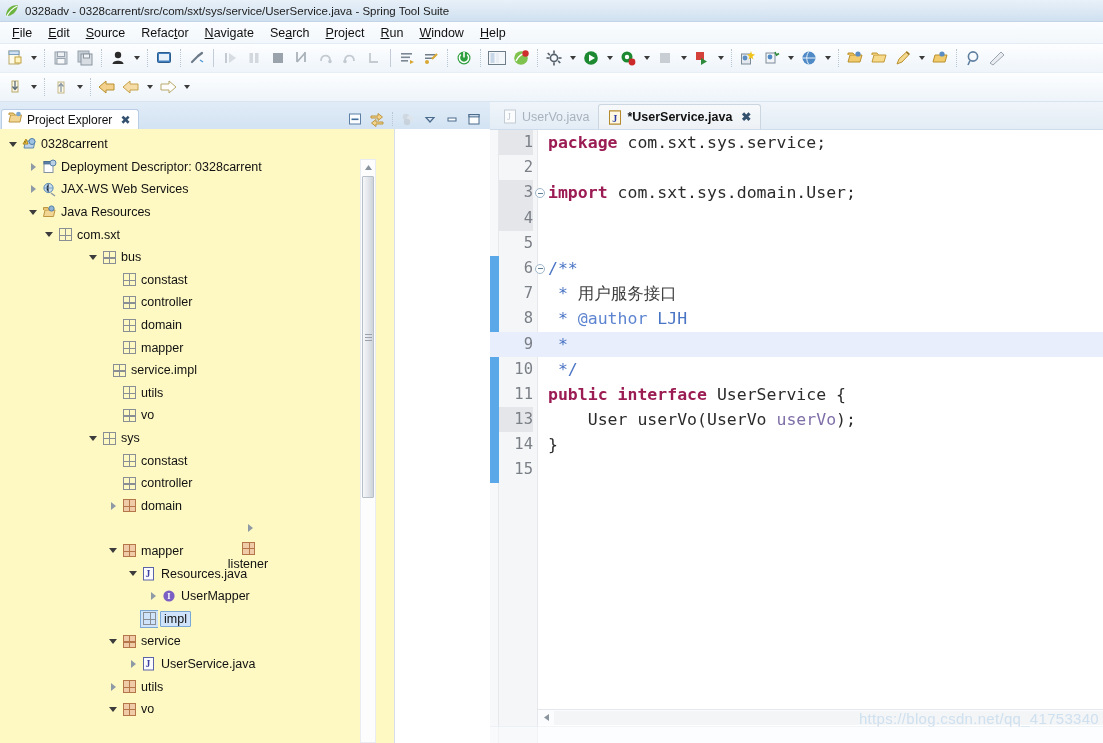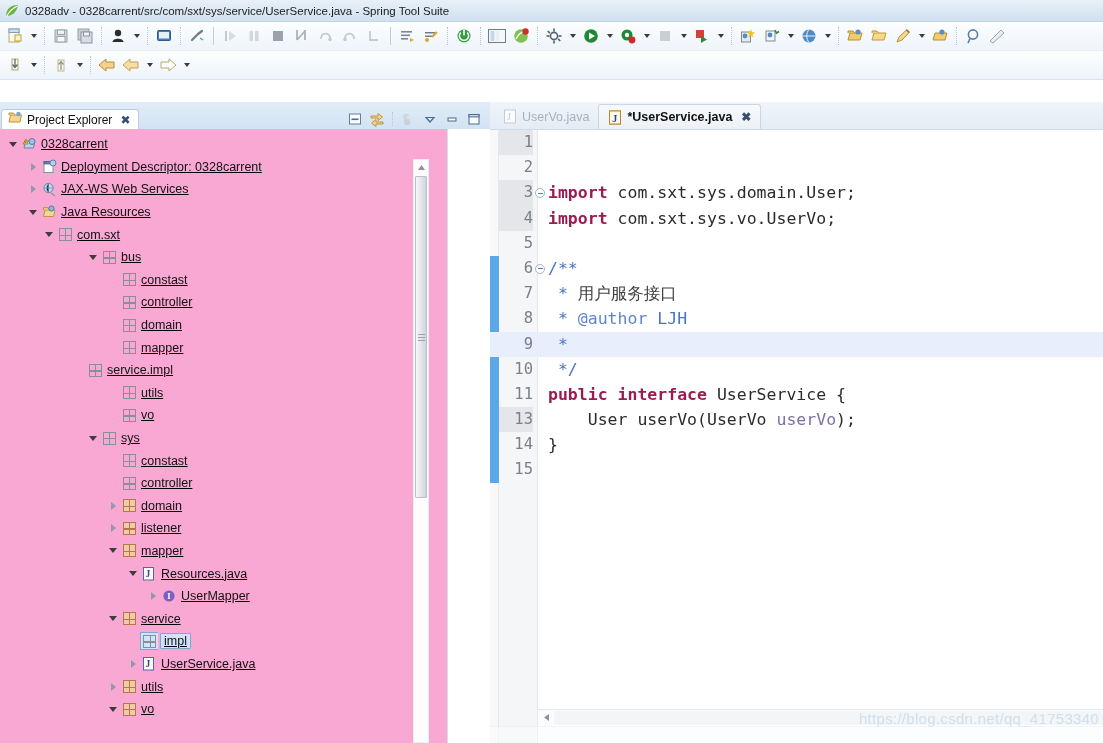--- a/index.html
+++ b/index.html
@@ -97,24 +97,23 @@
   .tab-x {
     font-size: 12px; color: #33506e; margin-left: 4px; line-height: 1;
     font-family: "Liberation Sans", sans-serif;
   }
   .view-tools {
     margin-left: auto; display: flex; align-items: center; gap: 2px; padding-right: 6px;
   }
   .vt-btn { width: 20px; height: 20px; display:flex; align-items:center; justify-content:center; }
 
   .tree-area {
-    position: absolute; left: 0; top: 27px; width: 448px; height: 614px;
-    background: #f9a8d4; overflow: hidden;
+    position: absolute; left: 0; top: 27px; width: 395px; height: 614px;
+    background: #fef9c3; overflow: hidden;
     border-right: 1px solid #d6dfe8;
-    text-decoration: underline;
   }
   .tree { padding-top: 4px; }
   .trow {
     height: 22.6px; display: flex; align-items: center; white-space: nowrap;
     font-size: 12.5px; color: #111;
     font-family: "Liberation Sans", sans-serif;
   }
   .trow .twist {
     width: 14px; height: 22px; flex: none; display: flex; align-items: center; justify-content: center;
   }
@@ -244,20 +243,32 @@
   <div class="titlebar">
     <span class="sts-logo">
       <svg width="16" height="16" viewBox="0 0 16 16">
         <path d="M2 13 C2 5, 8 2, 14 2 C13 9, 8 13, 3 13 Z" fill="#6db33f"></path>
         <path d="M2.5 13.5 C5 9, 9 5, 13.5 3" stroke="#fff" stroke-width="1.1" fill="none"></path>
       </svg>
     </span>
     <span class="title-text">0328adv - 0328carrent/src/com/sxt/sys/service/UserService.java - Spring Tool Suite</span>
   </div>
 
+  <div class="menubar">
+    <div class="menu-item"><u>F</u>ile</div>
+    <div class="menu-item"><u>E</u>dit</div>
+    <div class="menu-item"><u>S</u>ource</div>
+    <div class="menu-item">Refac<u>t</u>or</div>
+    <div class="menu-item"><u>N</u>avigate</div>
+    <div class="menu-item">Se<u>a</u>rch</div>
+    <div class="menu-item"><u>P</u>roject</div>
+    <div class="menu-item"><u>R</u>un</div>
+    <div class="menu-item"><u>W</u>indow</div>
+    <div class="menu-item"><u>H</u>elp</div>
+  </div>
 
   <div class="toolbar row1">
     <div class="tb-btn">
       <svg width="18" height="18" viewBox="0 0 18 18">
         <rect x="3" y="2" width="10" height="13" fill="#fdfbe8" stroke="#b9a96a"></rect>
         <rect x="3" y="2" width="10" height="3.5" fill="#cfe0f2" stroke="#7d9fc0"></rect>
         <rect x="9" y="8" width="6" height="6" fill="#fff4c2" stroke="#c0a040"></rect>
       </svg>
     </div>
     <div class="tb-arrow">
@@ -724,21 +735,21 @@
               <span class="twist"></span>
               <span class="ticon">
                 <span class="ico-pkg">
                   <span class="g"></span>
                   <span class="h"></span>
                   <span class="v"></span>
                 </span>
               </span>
               <span class="tlabel">mapper</span>
             </div>
-            <div class="trow" style="padding-left: 72px; text-align: right;">
+            <div class="trow" style="padding-left: 96px; text-align: right;">
               <span class="twist"></span>
               <span class="ticon">
                 <span class="ico-pkg">
                   <span class="g"></span>
                   <span class="h"></span>
                   <span class="v"></span>
                 </span>
               </span>
               <span class="tlabel">service.impl</span>
             </div>
@@ -805,21 +816,21 @@
               </span>
               <span class="ticon">
                 <span class="ico-pkg full">
                   <span class="g"></span>
                   <span class="h"></span>
                   <span class="v"></span>
                 </span>
               </span>
               <span class="tlabel">domain</span>
             </div>
-            <div class="trow" style="padding-left: 106px;">
+            <div class="trow" style="padding-left: 106px; flex-direction: column;">
               <span class="twist">
                 <i class="tw-closed"></i>
               </span>
               <span class="ticon">
                 <span class="ico-pkg full">
                   <span class="g"></span>
                   <span class="h"></span>
                   <span class="v"></span>
                 </span>
               </span>
@@ -855,43 +866,43 @@
                 <i class="tw-closed"></i>
               </span>
               <span class="ticon">
                 <svg width="16" height="16" viewBox="0 0 16 16">
                   <circle cx="8" cy="8" r="5.6" fill="#7b5fc4"></circle>
                   <text x="6.3" y="11.4" font-size="8.5" font-family="Liberation Serif, serif" fill="#fff" font-weight="bold">I</text>
                 </svg>
               </span>
               <span class="tlabel">UserMapper</span>
             </div>
-            <div class="trow" style="padding-left: 106px;">
-              <span class="twist">
-                <i class="tw-open"></i>
-              </span>
-              <span class="ticon">
-                <span class="ico-pkg full">
-                  <span class="g"></span>
-                  <span class="h"></span>
-                  <span class="v"></span>
-                </span>
-              </span>
-              <span class="tlabel">service</span>
-            </div>
             <div class="trow selected" style="padding-left: 126px;">
               <span class="twist"></span>
               <span class="ticon">
                 <span class="ico-pkg">
                   <span class="g"></span>
                   <span class="h"></span>
                   <span class="v"></span>
                 </span>
               </span>
               <span class="tlabel">impl</span>
+            </div>
+            <div class="trow" style="padding-left: 106px;">
+              <span class="twist">
+                <i class="tw-open"></i>
+              </span>
+              <span class="ticon">
+                <span class="ico-pkg full">
+                  <span class="g"></span>
+                  <span class="h"></span>
+                  <span class="v"></span>
+                </span>
+              </span>
+              <span class="tlabel">service</span>
             </div>
             <div class="trow" style="padding-left: 126px;">
               <span class="twist">
                 <i class="tw-closed"></i>
               </span>
               <span class="ticon">
                 <svg width="16" height="16" viewBox="0 0 16 16">
                   <rect x="2.5" y="1.5" width="10" height="12.5" fill="#fbfbfd" stroke="#5b63a8"></rect>
                   <text x="4.6" y="11" font-size="9.5" font-family="Liberation Serif, serif" fill="#3b3fa0" font-weight="bold">J</text>
                 </svg>
@@ -970,33 +981,33 @@
       </div>
 
       <div class="code-wrap">
         <div class="change-bar">
           <div class="seg" id="change-seg" style="top: 126px; height: 226.8px; background: rgb(91, 168, 232);"></div>
         </div>
         <div class="gutter"></div>
         <div class="lines" id="code-lines">
             <div class="cl marked">
               <span class="lno">1</span>
+              <span class="ctext"><span class="kw">package</span><span class="pln"> com.sxt.sys.service;</span></span>
             </div>
             <div class="cl">
               <span class="lno">2</span>
               <span class="ctext"></span>
             </div>
             <div class="cl marked">
               <span class="lno">3</span>
               <span class="fold"></span>
               <span class="ctext"><span class="kw">import</span><span class="pln"> com.sxt.sys.domain.User;</span></span>
             </div>
             <div class="cl marked">
               <span class="lno">4</span>
-              <span class="ctext"><span class="kw">import</span><span class="pln"> com.sxt.sys.vo.UserVo;</span></span>
             </div>
             <div class="cl">
               <span class="lno">5</span>
               <span class="ctext"></span>
             </div>
             <div class="cl">
               <span class="lno">6</span>
               <span class="fold"></span>
               <span class="ctext"><span class="cmt">/**</span></span>
             </div>

